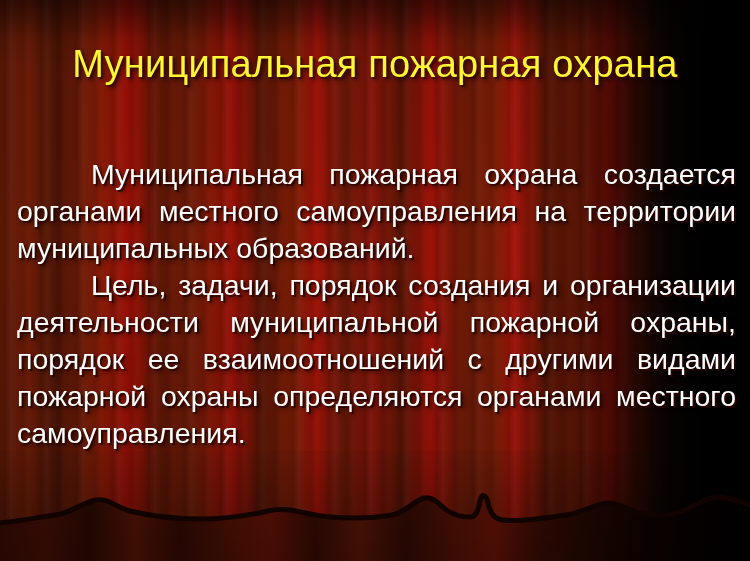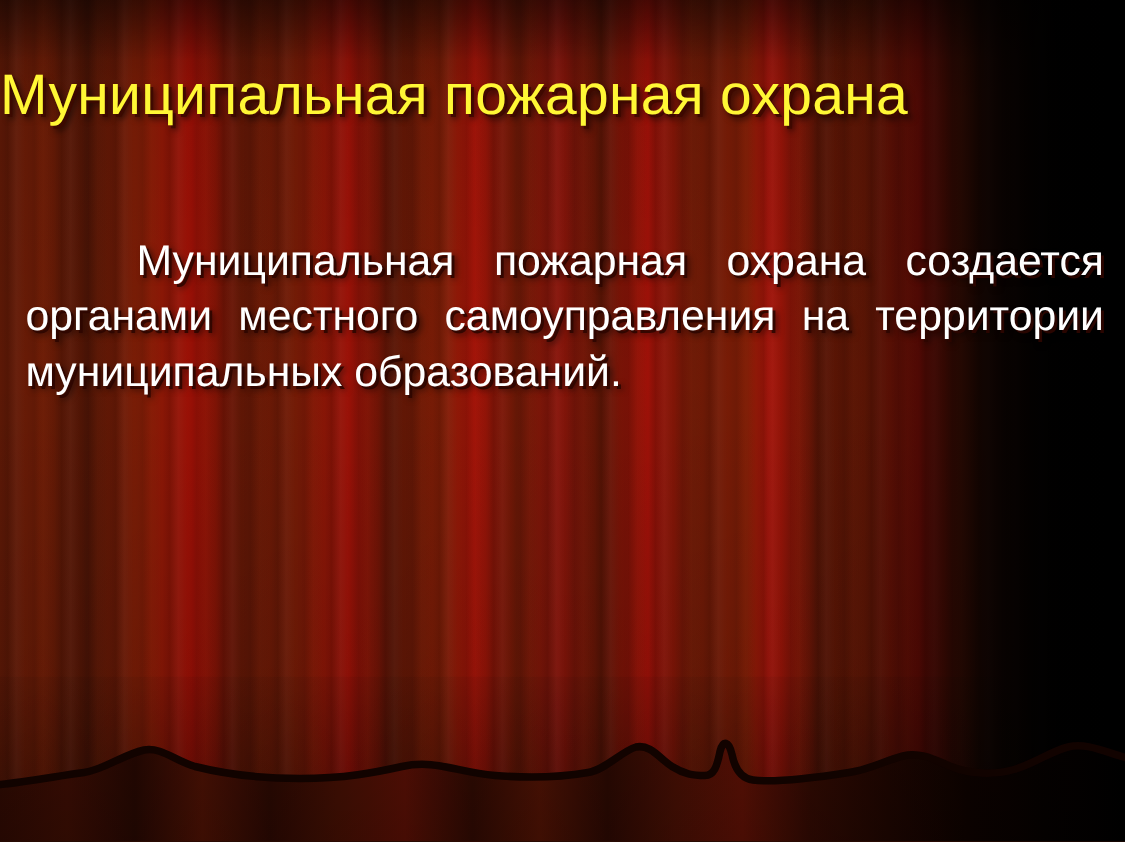--- a/index.html
+++ b/index.html
@@ -109,20 +109,21 @@
     pointer-events: none;
   }
   .hem-wrap svg { display: block; width: 750px; height: 110px; }
 
   
   .title {
     position: absolute;
     top: 41px;
     left: 0;
     width: 750px;
+    text-align: center;
     font-size: 38px;
     line-height: 46px;
     font-weight: 400;
     color: #FFF735;
     letter-spacing: 0.2px;
     text-shadow:
        2px 2px 0 rgba(60,8,0,0.85),
        3px 3px 4px rgba(0,0,0,0.65);
     white-space: nowrap;
   }
@@ -230,15 +231,16 @@
                C 724,44 736,50 750,54" fill="none" stroke="#140300" stroke-width="5" stroke-linecap="round"></path>
 
       <rect x="0" y="0" width="750" height="110" fill="url(#lowerShade)" opacity="0.35"></rect>
     </svg>
   </div>
 
   <div class="title">Муниципальная пожарная охрана</div>
 
   <div class="body-block">
     <p>Муниципальная пожарная охрана создается органами местного самоуправления на территории муниципальных образований.</p>
+    <p>Цель, задачи, порядок создания и организации деятельности муниципальной пожарной охраны, порядок ее взаимоотношений с другими видами пожарной охраны определяются органами местного самоуправления.</p>
   </div>
 
 </div>
 
 </body></html>

